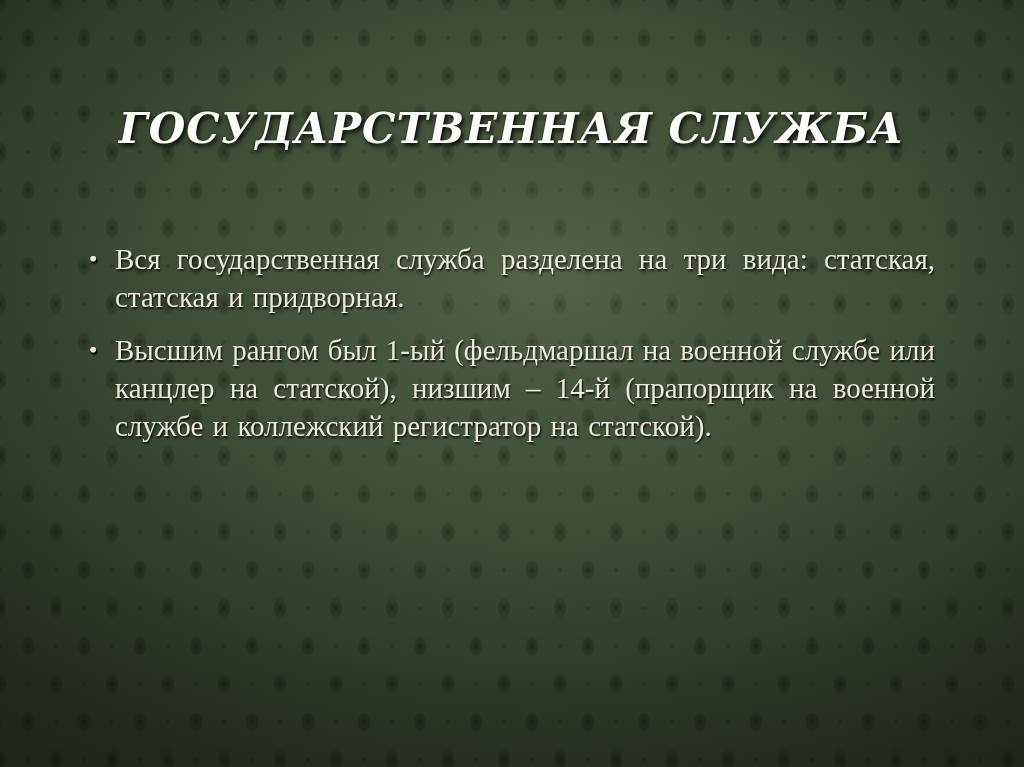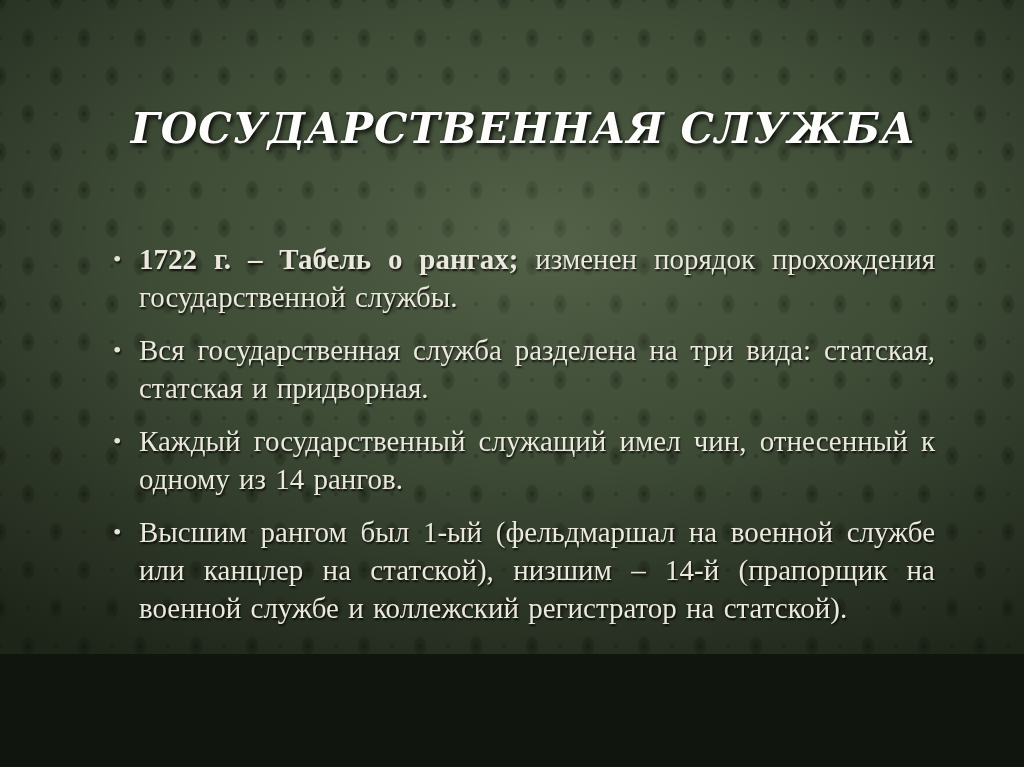--- a/index.html
+++ b/index.html
@@ -5,24 +5,24 @@
   html, body {
     margin: 0;
     padding: 0;
     background: #10150d;
     font-family: "Liberation Serif", serif;
   }
 
   .slide {
     position: relative;
     width: 1024px;
-    height: 654px;
+    height: 767px;
     overflow: hidden;
     box-sizing: border-box;
-    padding: 104px 89px 0 112px;
+    padding: 104px 89px 0 88px;
     background-color: #3f4d37;
     
     background-image:
       radial-gradient(ellipse 85% 75% at 53% 36%,
         rgba(208,218,178,0.15) 0%,
         rgba(208,218,178,0.05) 24%,
         rgba(0,0,0,0.0) 44%,
         rgba(0,0,0,0.28) 72%,
         rgba(5,8,4,0.58) 100%),
       radial-gradient(ellipse 10px 15px at 50% 50%,
@@ -90,18 +90,18 @@
     font-weight: 700;
   }
 </style>
 </head>
 <body>
 
 <div class="slide">
   <h1 class="slide-title">ГОСУДАРСТВЕННАЯ СЛУЖБА</h1>
 
   <ul class="bullet-list">
-      <li><span class="marker">•</span><span><b>1722 г. – Табель о рангах;</b> изменен порядок прохождения государственной службы.</span></li>
+      <li><span class="marker">•</span></li>
       <li><span class="marker">•</span><span>Вся государственная служба разделена на три вида: статская, статская и придворная.</span></li>
-      <li><span class="marker">•</span><span>Каждый государственный служащий имел чин, отнесенный к одному из 14 рангов.</span></li>
+      <li><span class="marker">•</span></li>
       <li><span class="marker">•</span><span>Высшим рангом был 1-ый (фельдмаршал на военной службе или канцлер на статской), низшим – 14-й (прапорщик на военной службе и коллежский регистратор на статской).</span></li>
     </ul>
 </div>
 
 </body></html>

